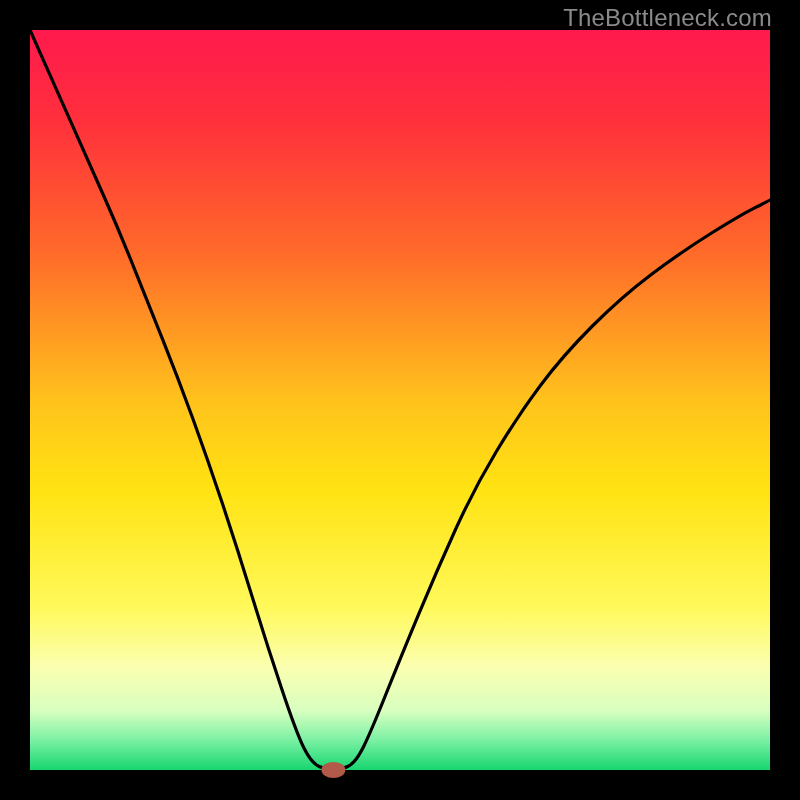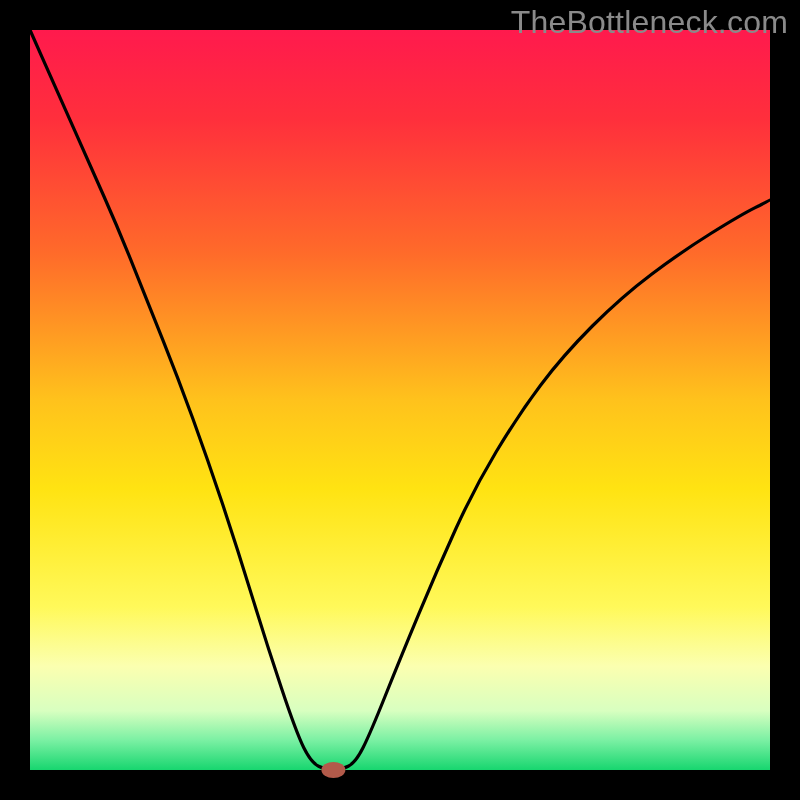--- a/index.html
+++ b/index.html
@@ -7,23 +7,23 @@
     padding: 0;
     width: 800px;
     height: 800px;
     background: #000000;
     overflow: hidden;
     position: relative;
   }
   .watermark {
     position: absolute;
     top: 4px;
-    right: 12px;
+    right: 28px;
     font-family: Arial, Helvetica, sans-serif;
-    font-size: 32px;
+    font-size: 24px;
     color: #8a8a8a;
     letter-spacing: 0.2px;
     z-index: 5;
     user-select: none;
   }
   svg {
     display: block;
   }
 </style>
 </head>

